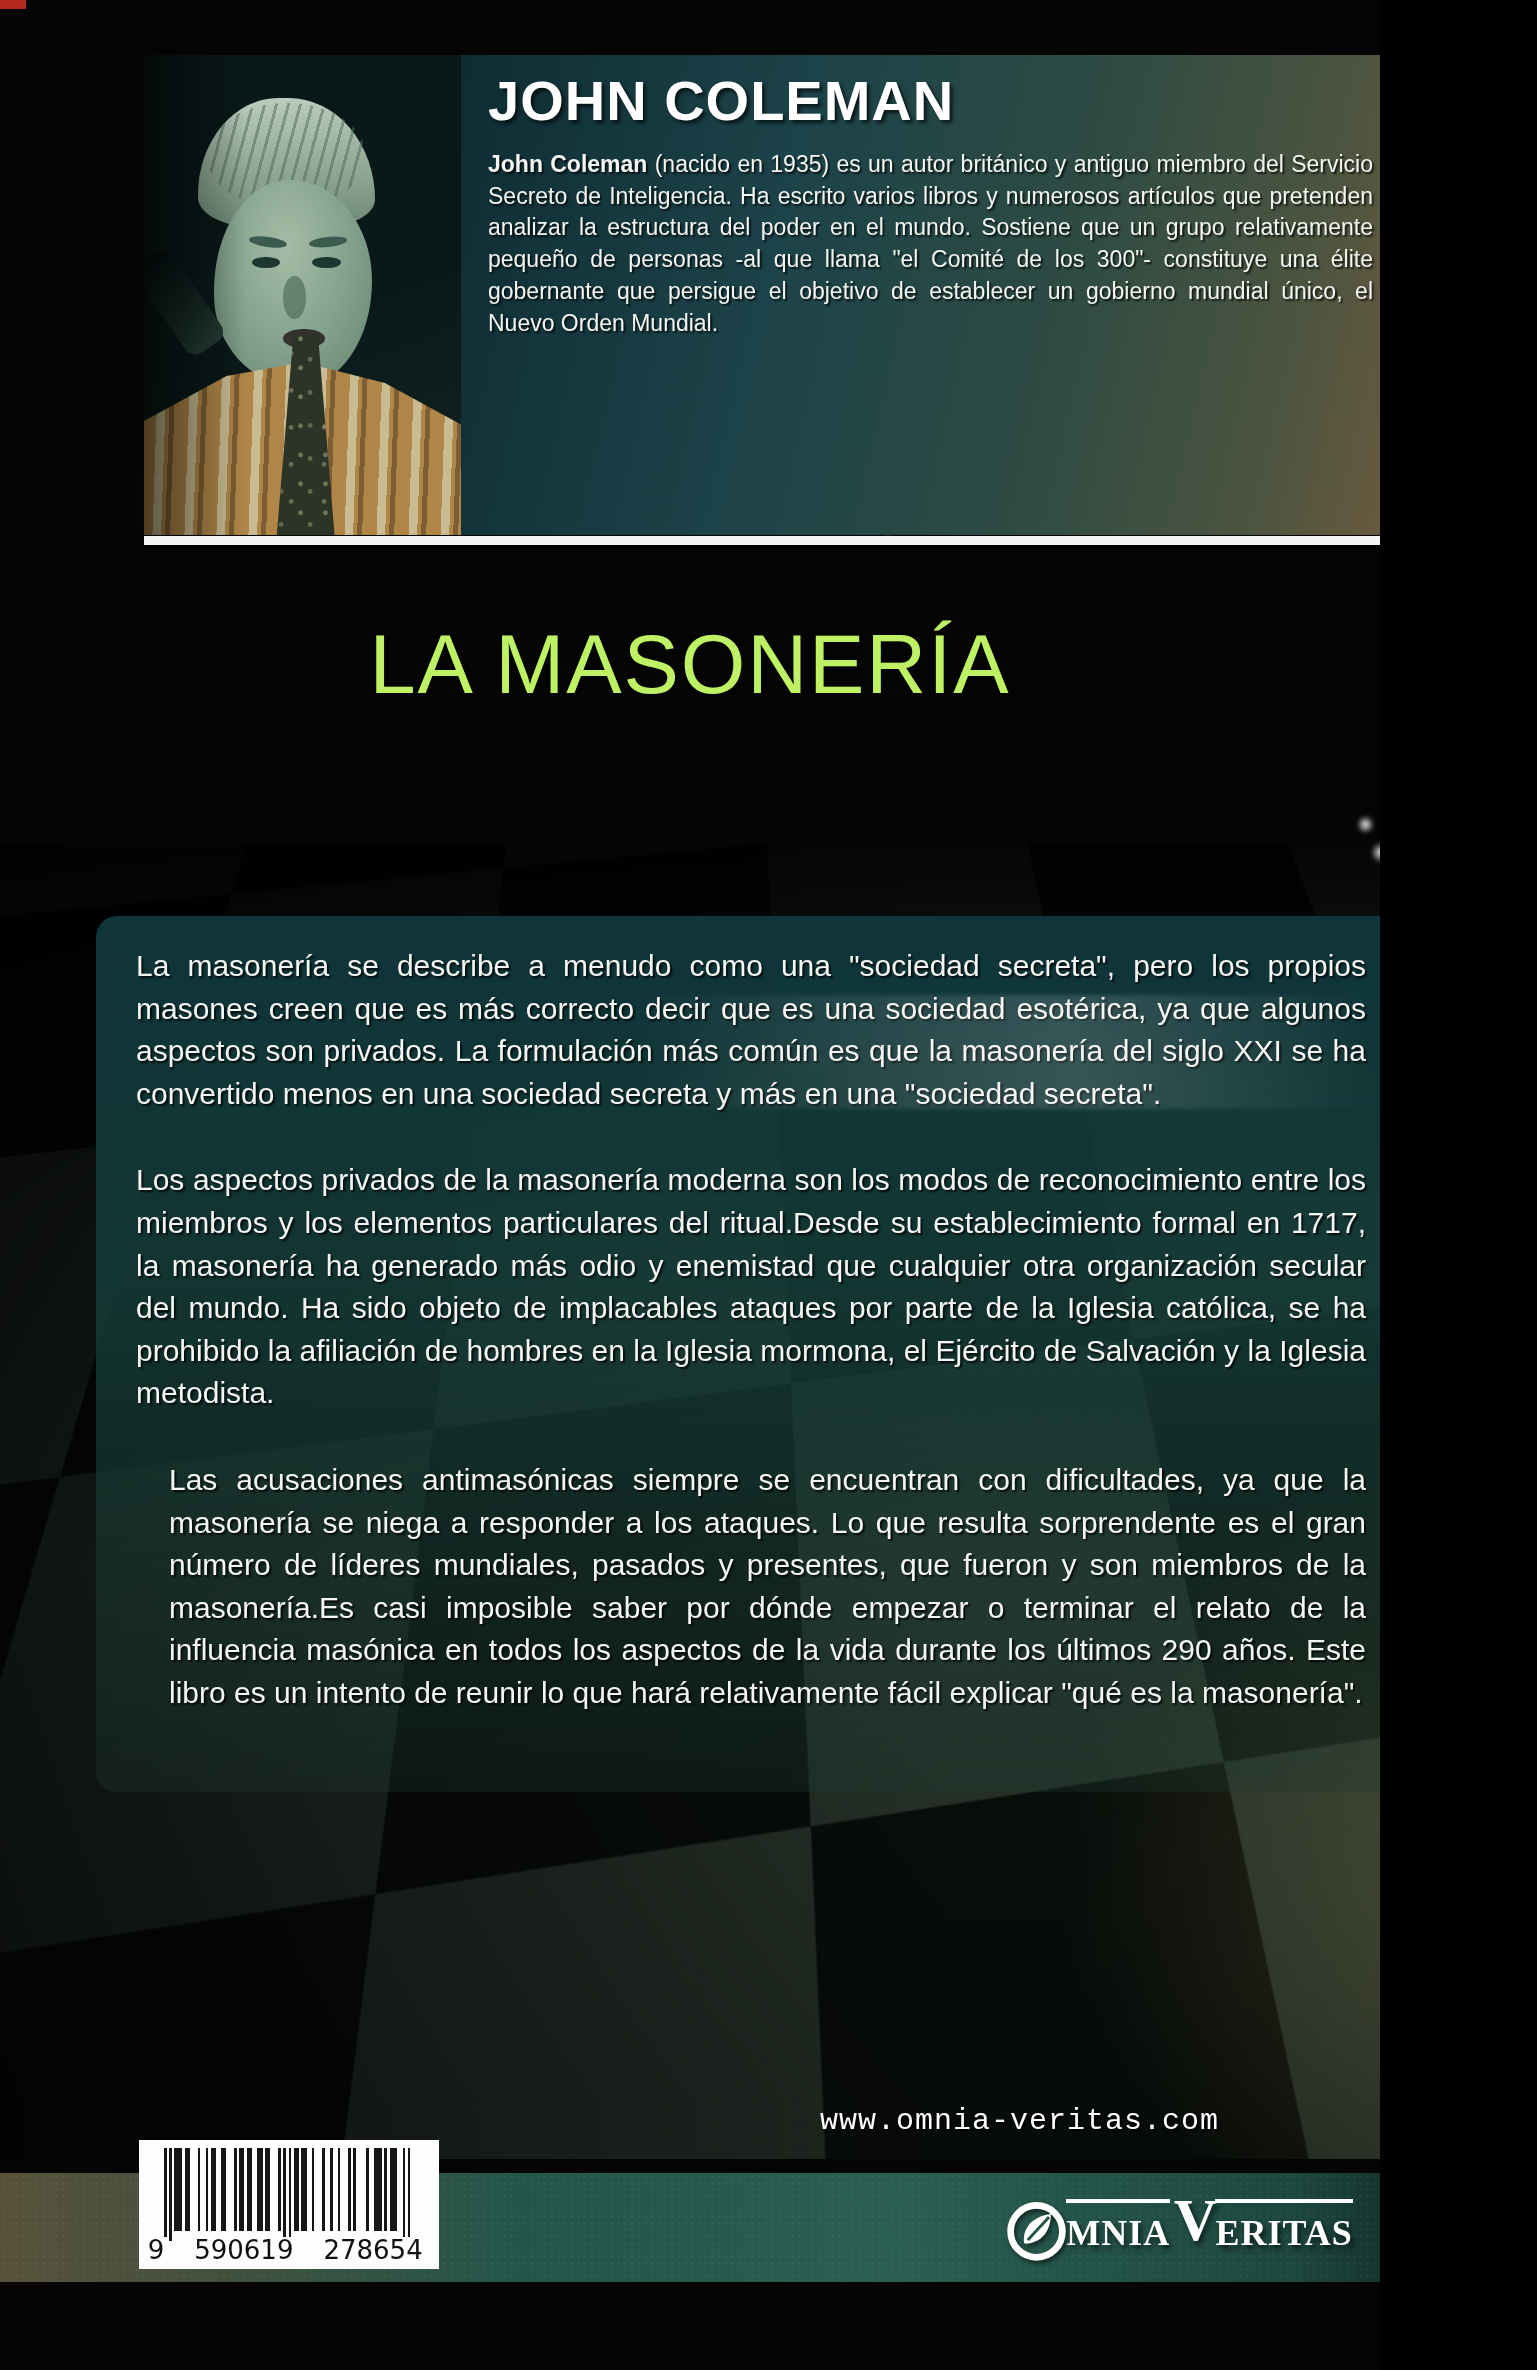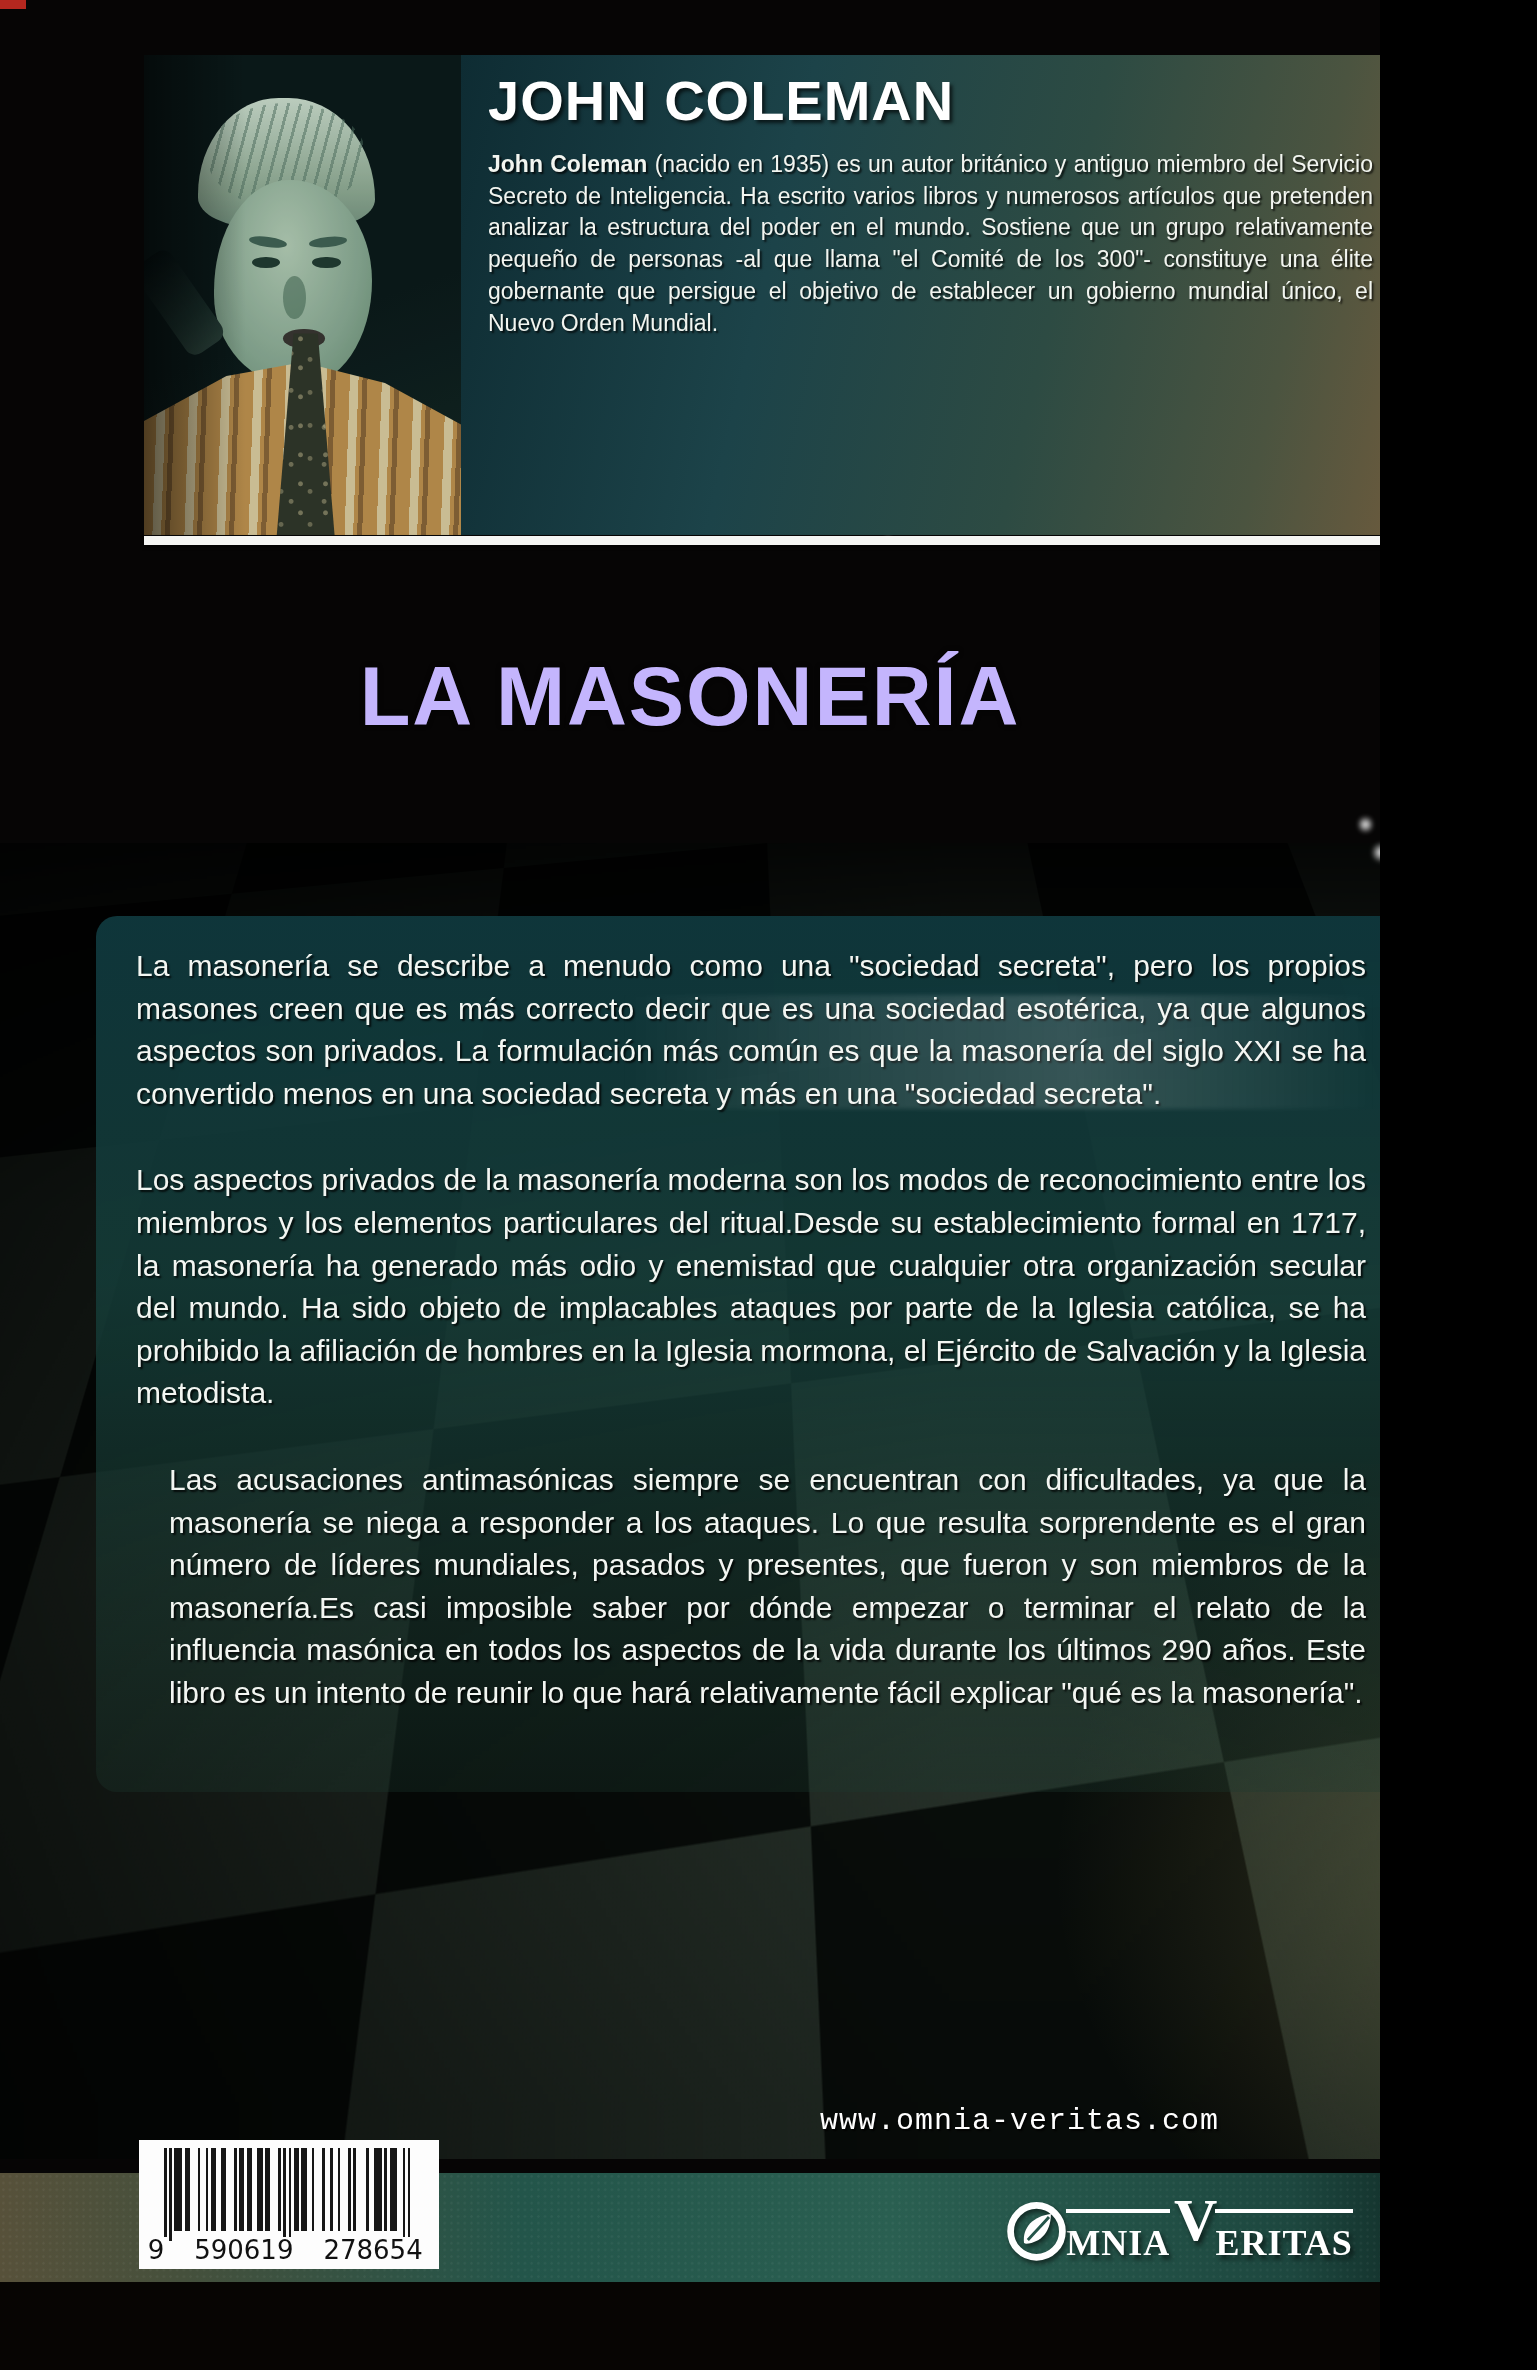--- a/index.html
+++ b/index.html
@@ -65,21 +65,21 @@
   .author-heading{margin:7.7px 0 15.4px 0; font-size:56px; font-weight:bold; letter-spacing:1px; color:#fff;
     text-shadow:2.9px 2.9px 3.8px rgba(0,0,0,.65);}
   .author-bio{font-size:23px; line-height:1.38; text-align:justify; color:#f2f5f0;
     text-shadow:1.9px 1.9px 1.9px rgba(0,0,0,.75);}
   .author-bio b{font-weight:bold;}
   .separator{position:absolute; left:144px; top:536px; width:1254px; height:8.6px; background:#f5f5f3;
     box-shadow:0 1.9px 3.8px rgba(0,0,0,.8);}
 
   
   .book-title{position:absolute; left:0; top:617px; width:100%; text-align:center;
-    font-size:83px; font-weight:bold; letter-spacing:1.9px; color:#c4b5fd; text-shadow:0 0 5.8px rgba(0,0,0,.6);margin-top:32px;}
+    font-size:83px; font-weight:normal; letter-spacing:1.9px; color:#bef264; text-shadow:0 0 5.8px rgba(0,0,0,.6);}
   .book-subtitle{position:absolute; left:0; top:751px; width:100%; text-align:center;
     font-size:55px; font-weight:400; letter-spacing:1.9px; color:#f6f7f4;}
 
   
   .body-panel{position:absolute; left:96px; top:916px; width:1307px; height:876px;
     box-sizing:border-box; padding:29px 37px 29px 40px; border-radius:21px;
     background:linear-gradient(180deg, rgba(15,55,60,.97) 0%, rgba(21,60,56,.88) 42%, rgba(26,58,50,.55) 76%, rgba(28,56,46,.32) 100%);}
   .body-panel .streak{position:absolute; left:40%; top:9%; width:58%; height:13%;
     background:linear-gradient(90deg, transparent, rgba(255,255,255,.10) 35%, rgba(255,255,255,.16) 60%, rgba(255,255,255,0));
     filter:blur(1.9px);}
@@ -106,21 +106,21 @@
   .barcode-digits{position:absolute; left:0; bottom:5.8px; width:100%; display:flex; justify-content:space-between;
     box-sizing:border-box; padding:0 13.4px 0 5.8px;
     font-family:"DejaVu Sans", sans-serif; font-size:26px; color:#111; background:transparent;}
   .barcode-digits span{background:#fdfdfd; padding:0 2.9px; line-height:1;}
 
   
   .logo{position:absolute; left:1001px; top:2193px; display:flex; align-items:flex-start; color:#fff;
     font-family:"Liberation Serif", serif; font-weight:bold;
     text-shadow:2.9px 3.8px 4.8px rgba(0,0,0,.6);}
   .logo-o{flex:none; margin-right:-5.8px; filter:drop-shadow(2.9px 3.8px 2.9px rgba(0,0,0,.55));}
-  .logo .seg-sm{font-size:36px; letter-spacing:1px; border-top:4.8px solid #fff; padding-top:8.6px; margin-top:16px;}
+  .logo .seg-sm{font-size:36px; letter-spacing:1px; border-top:4.8px solid #fff; padding-top:8.6px; margin-top:6px;}
   .logo .seg-mnia{margin-right:1.9px;}
   .logo .seg-big{font-size:60px; line-height:.92; margin:0 -1.9px 0 1.9px;}
 </style>
 </head>
 <body>
 
 <div class="page">
 
   <div class="floor-wrap">
     <div class="checker"></div>

